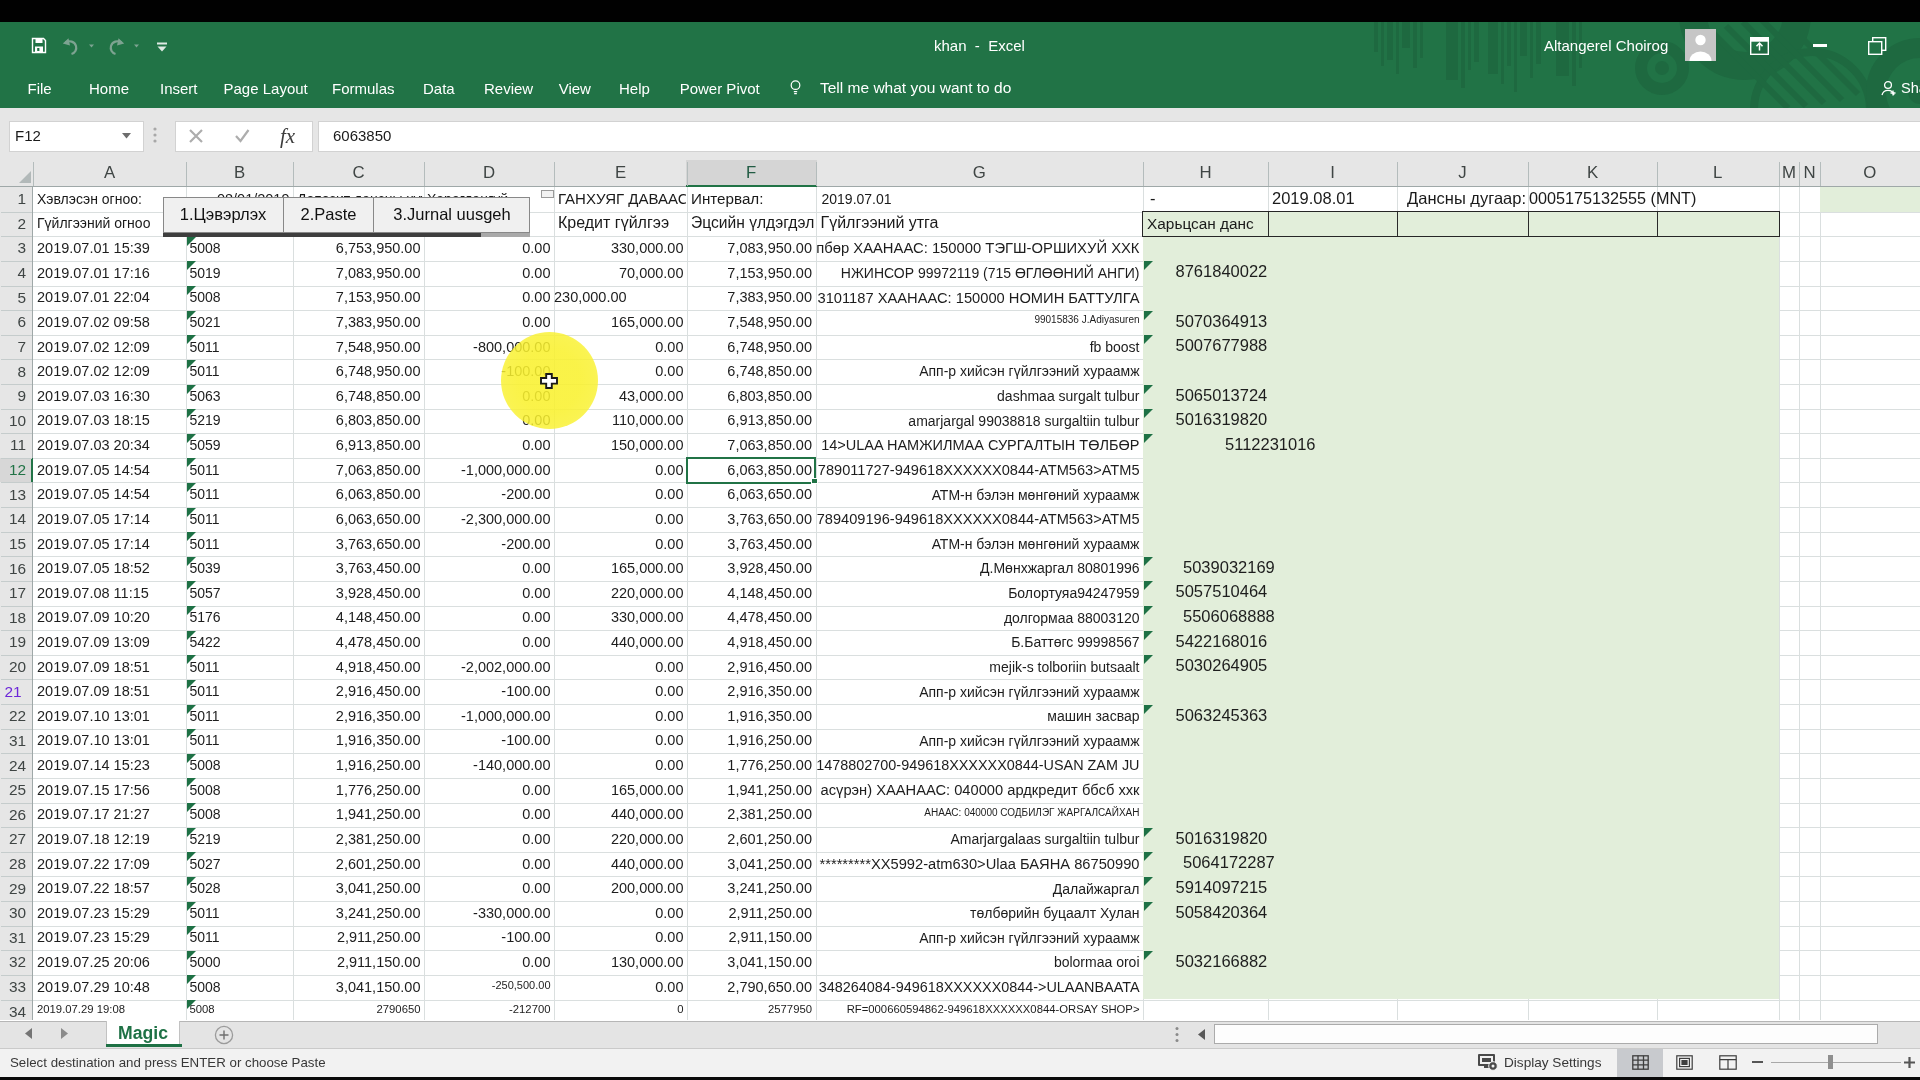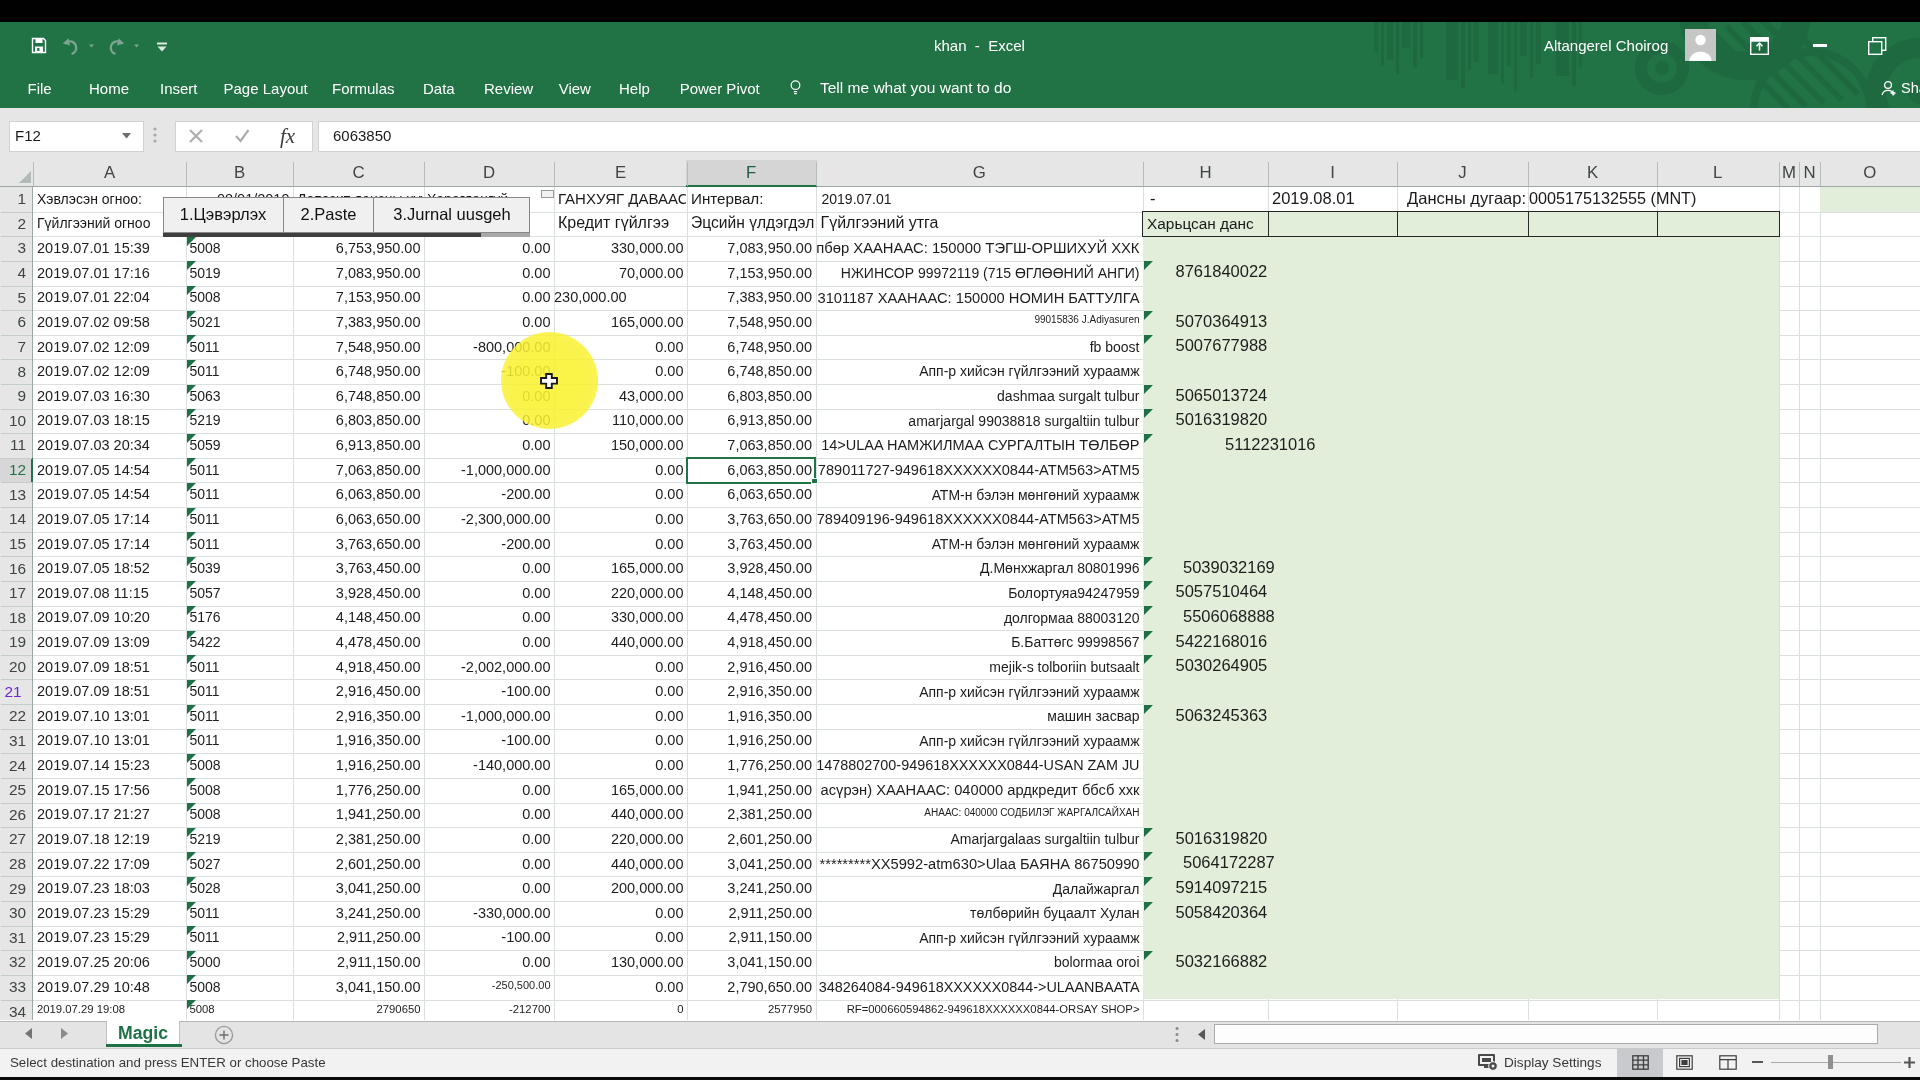--- a/index.html
+++ b/index.html
@@ -604,21 +604,21 @@
 <div class="tri" style="left:186.5px;top:852.2px"></div>
 <div class="ab" style="left:293px;top:855.5px;width:127.5px;font-size:14.5px;color:#1d1d1d;text-align:right">2,601,250.00</div>
 <div class="ab" style="left:424px;top:855.5px;width:126.5px;font-size:14.5px;color:#1d1d1d;text-align:right">0.00</div>
 <div class="ab" style="left:554px;top:855.5px;width:129.5px;font-size:14.5px;color:#1d1d1d;text-align:right">440,000.00</div>
 <div class="ab" style="left:687px;top:855.5px;width:125.0px;font-size:14.5px;color:#1d1d1d;text-align:right">3,041,250.00</div>
 <div class="gclip" style="left:816.5px;top:851.7px;width:326.5px;height:24.62px">
       <span style="top:4.2px;font-size:14.7px;color:#1d1d1d">*********XX5992-atm630&gt;Ulaa БАЯНА 86750990</span>
     </div>
 <div class="txt" style="left:1183px;top:853.2px;font-size:16.5px;color:#1d1d1d">5064172287</div>
 <div class="tri" style="left:1143.5px;top:852.2px"></div>
-<div class="txt" style="left:37px;top:880.2px;font-size:14.5px;color:#1d1d1d">2019.07.23 18:03</div>
+<div class="txt" style="left:37px;top:880.2px;font-size:14.5px;color:#1d1d1d">2019.07.22 18:57</div>
 <div class="txt" style="left:189.5px;top:880.2px;font-size:14px;color:#1d1d1d">5028</div>
 <div class="tri" style="left:186.5px;top:876.9px"></div>
 <div class="ab" style="left:293px;top:880.2px;width:127.5px;font-size:14.5px;color:#1d1d1d;text-align:right">3,041,250.00</div>
 <div class="ab" style="left:424px;top:880.2px;width:126.5px;font-size:14.5px;color:#1d1d1d;text-align:right">0.00</div>
 <div class="ab" style="left:554px;top:880.2px;width:129.5px;font-size:14.5px;color:#1d1d1d;text-align:right">200,000.00</div>
 <div class="ab" style="left:687px;top:880.2px;width:125.0px;font-size:14.5px;color:#1d1d1d;text-align:right">3,241,250.00</div>
 <div class="gclip" style="left:816.5px;top:876.4px;width:326.5px;height:24.62px">
       <span style="top:4.2px;font-size:14px;color:#1d1d1d">Далайжаргал</span>
     </div>
 <div class="txt" style="left:1175.5px;top:877.9px;font-size:16.5px;color:#1d1d1d">5914097215</div>

